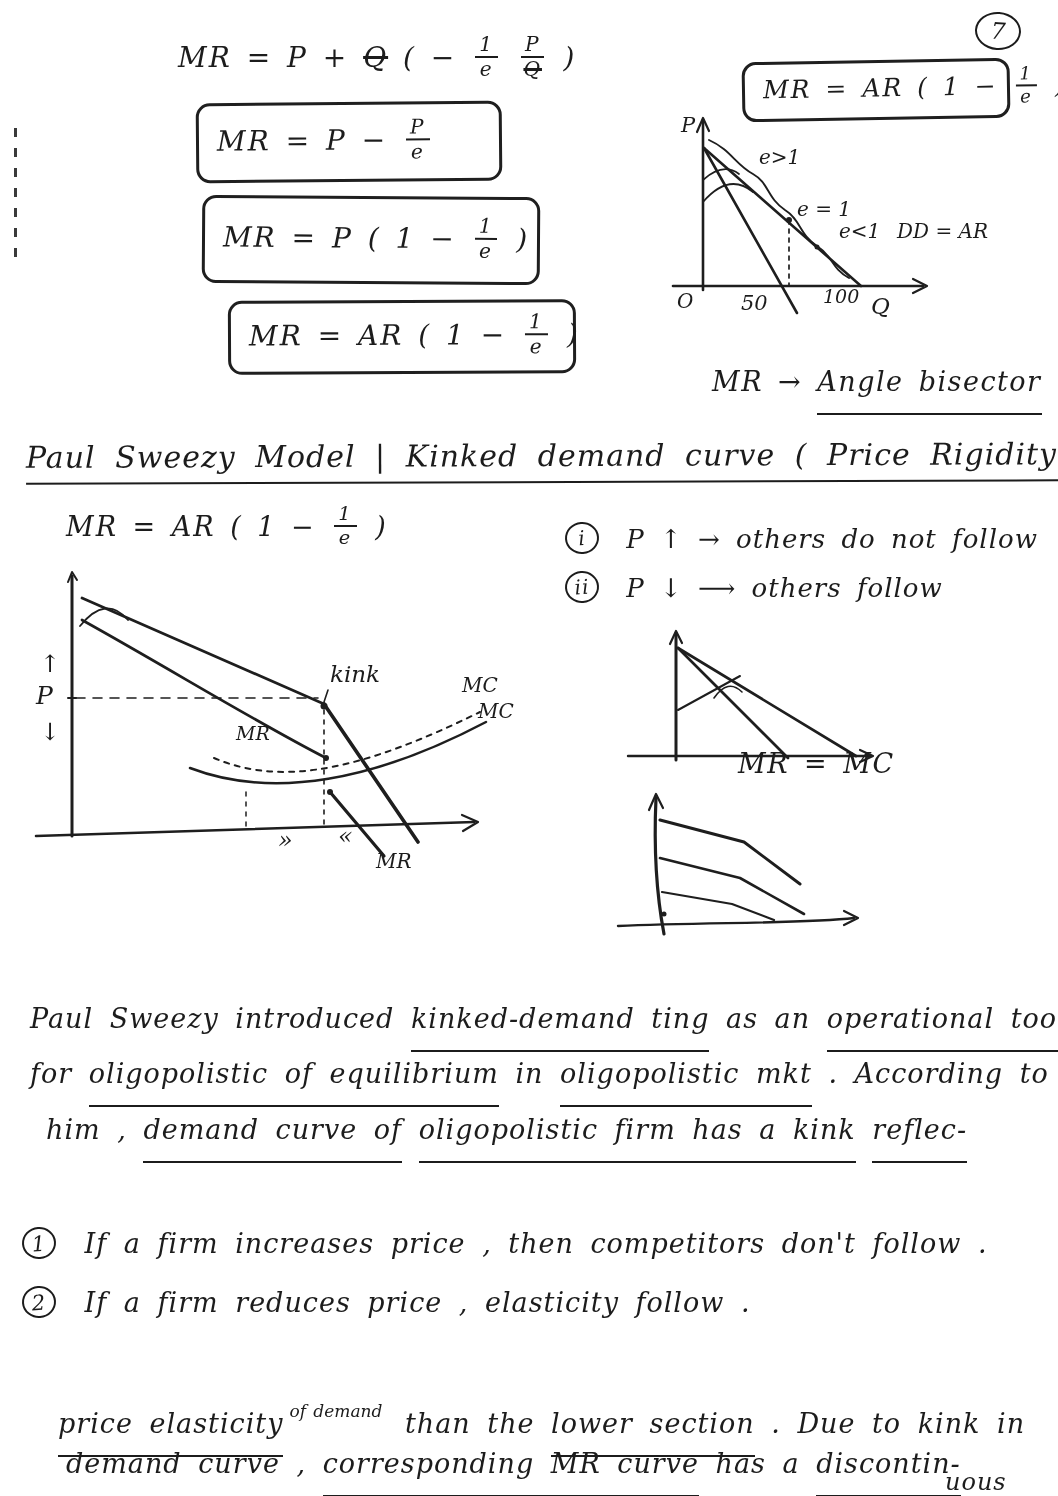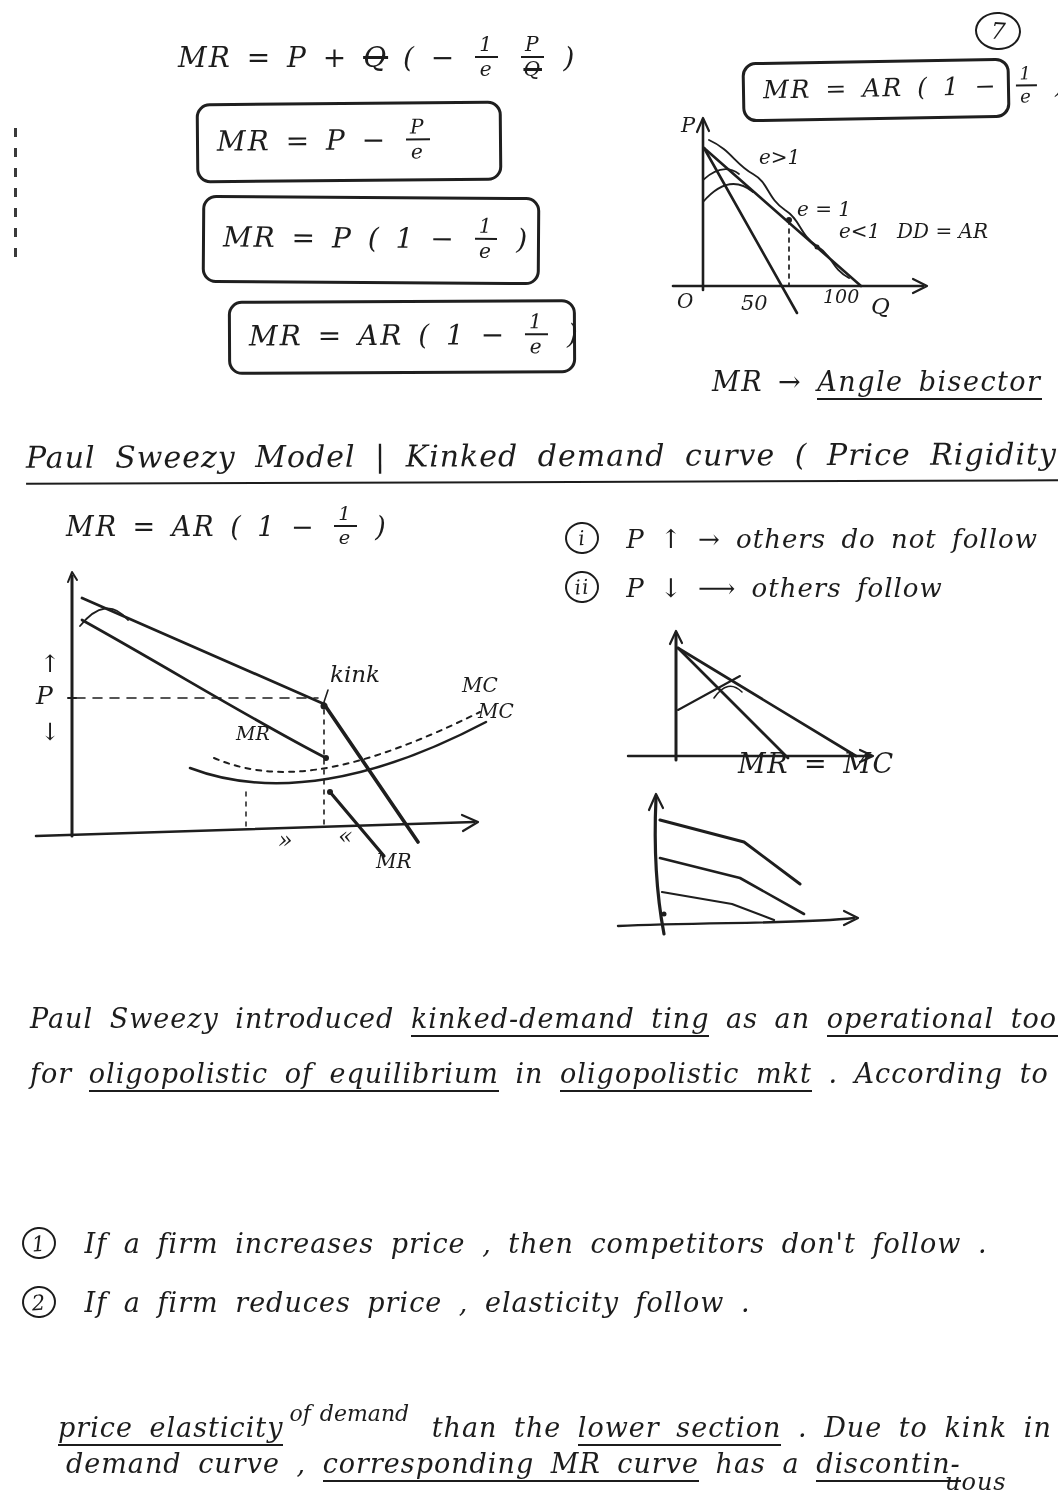--- a/index.html
+++ b/index.html
@@ -11,23 +11,23 @@
   }
   .abs{position:absolute}
   
   .formula{font-size:28px;letter-spacing:2px;word-spacing:4px;white-space:nowrap}
   .fbox{position:absolute;border:3px solid #1f1f1f;border-radius:14px;display:flex;align-items:center;padding:6px 18px}
   .frac{display:inline-flex;flex-direction:column;align-items:center;line-height:1.05;font-size:0.72em;vertical-align:middle;margin:0 4px;transform:translateY(-2px)}
   .fn{border-bottom:2px solid #1c1c1c;padding:0 4px 1px}
   .fd{padding-top:1px}
   .strike{text-decoration:line-through;text-decoration-thickness:2.5px}
   
-  .u{border-bottom:2px solid #1c1c1c;padding-bottom:1px}
+  .u{border-bottom:2px solid #1c1c1c;padding-bottom:16px}
   .circ{display:inline-flex;align-items:center;justify-content:center;width:34px;height:32px;border:2.5px solid #1c1c1c;border-radius:50%;font-size:0.78em;margin-right:12px;transform:translateY(-3px) rotate(-4deg)}
-  .ins{display:inline-block;font-size:22px;letter-spacing:0;word-spacing:2px;position:relative;top:-16px;margin:15px 6px;border-bottom:none}
+  .ins{display:inline-block;font-size:17px;letter-spacing:0;word-spacing:2px;position:relative;top:-16px;margin:15px 6px;border-bottom:none}
   .para{position:absolute;font-size:27px;letter-spacing:1px;word-spacing:7px;white-space:nowrap}
   .note{font-size:27px;letter-spacing:1.5px;word-spacing:5px;white-space:nowrap}
   .heading{font-size:30px;letter-spacing:1px;word-spacing:9px;border-bottom:2.5px solid #1c1c1c;padding-bottom:8px;white-space:nowrap;transform:rotate(-0.2deg)}
   .behav-item{font-size:26px;letter-spacing:1px;word-spacing:6px;margin-bottom:16px;white-space:nowrap}
   
   svg path,svg line,svg circle{stroke:#1e1e1e;fill:none;stroke-linecap:round;stroke-linejoin:round}
   svg circle.dot{fill:#1e1e1e;stroke:none}
   svg text{fill:#1c1c1c;font-family:"DejaVu Serif","Liberation Serif",serif;font-style:italic}
   .pagenum{display:flex;align-items:center;justify-content:center;width:46px;height:38px;border:2.5px solid #1c1c1c;border-radius:50%;font-size:23px;transform:rotate(4deg)}
   .artifact{position:absolute;width:3px;background:repeating-linear-gradient(#3a3a3a 0 9px,transparent 9px 20px)}
@@ -168,19 +168,20 @@
     <path d="M14 146 C100 142 200 144 250 138" stroke-width="2.4"></path>
     <path d="M240 131 L254 138 L240 145" stroke-width="2.2"></path>
     <path d="M56 40 L140 62 L196 104" stroke-width="3"></path>
     <path d="M56 78 L136 98 L200 134" stroke-width="2.6"></path>
     <path d="M58 112 L128 124 L170 140" stroke-width="2.2"></path>
     <circle class="dot" cx="60" cy="134" r="2.5"></circle>
   </svg>
 
   <div class="para" style="left:30px;top:1003px"><span>Paul Sweezy introduced </span><span class="u">kinked-demand ting</span><span> as an </span><span class="u">operational tool</span></div>
   <div class="para" style="left:30px;top:1058px"><span>for </span><span class="u">oligopolistic of equilibrium</span><span> in </span><span class="u">oligopolistic mkt</span><span> .  According to</span></div>
+  <div class="para" style="left:46px;top:1114px"><span>him ,  </span><span class="u">demand curve of</span><span>  </span><span class="u">oligopolistic firm has a kink</span><span>  </span><span class="u">reflec-</span></div>
   <div class="para" style="left:22px;top:1228px"><span class="circ">1</span><span> If a firm increases price , then competitors don't follow .</span></div>
   <div class="para" style="left:22px;top:1287px"><span class="circ">2</span><span> If a firm  reduces  price , elasticity  follow .</span></div>
   <div class="para" style="left:58px;top:1402px"><span class="u">price elasticity</span><span class="ins">of demand</span><span> than the </span><span class="u">lower section</span><span> .  Due to kink in</span></div>
   <div class="para" style="left:66px;top:1448px"><span>demand curve ,  </span><span class="u">corresponding MR curve</span><span> has a </span><span class="u">discontin-</span></div>
   <div class="para" style="left:945px;top:1468px;font-size:24px"><span class="u">uous</span></div>
 
 </div>
 
 </body></html>

